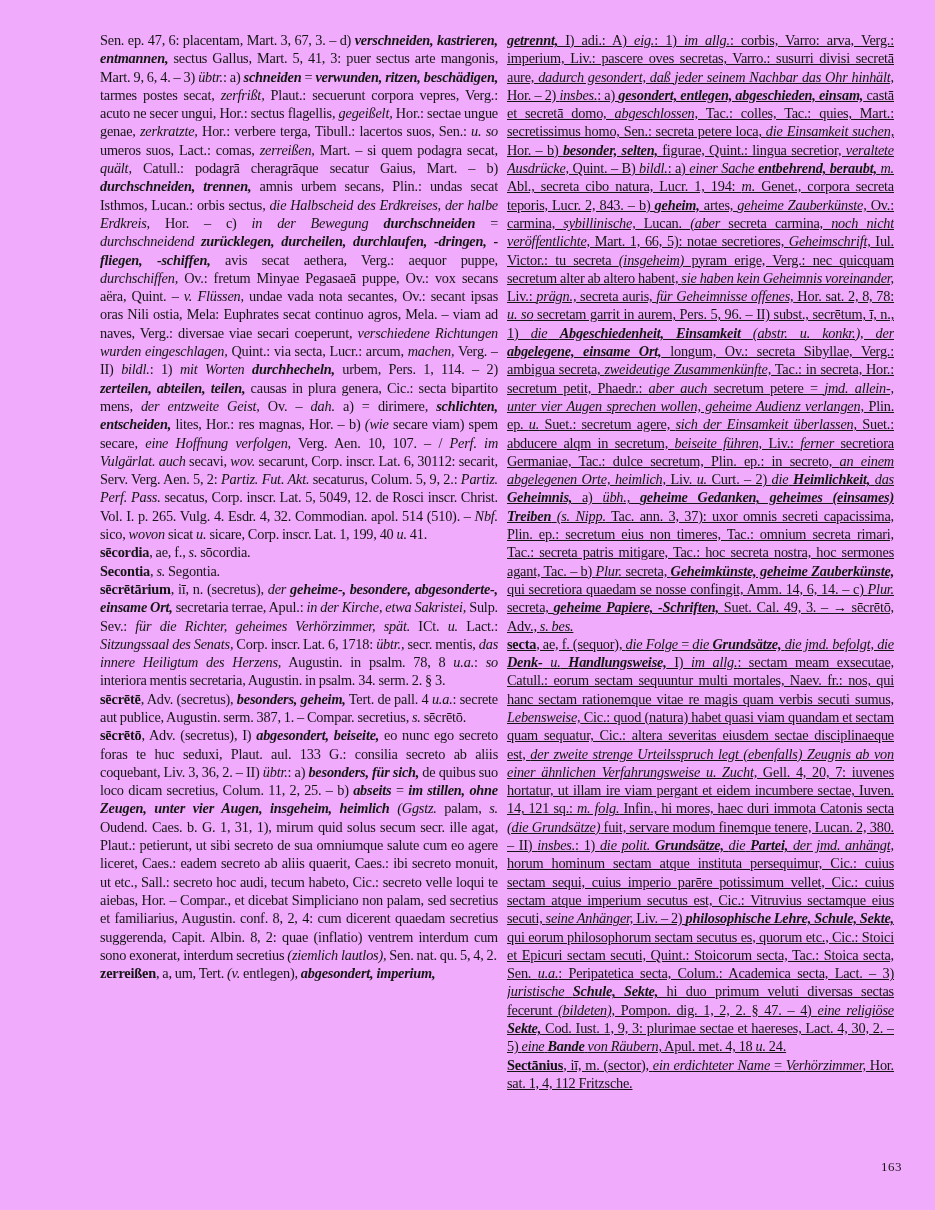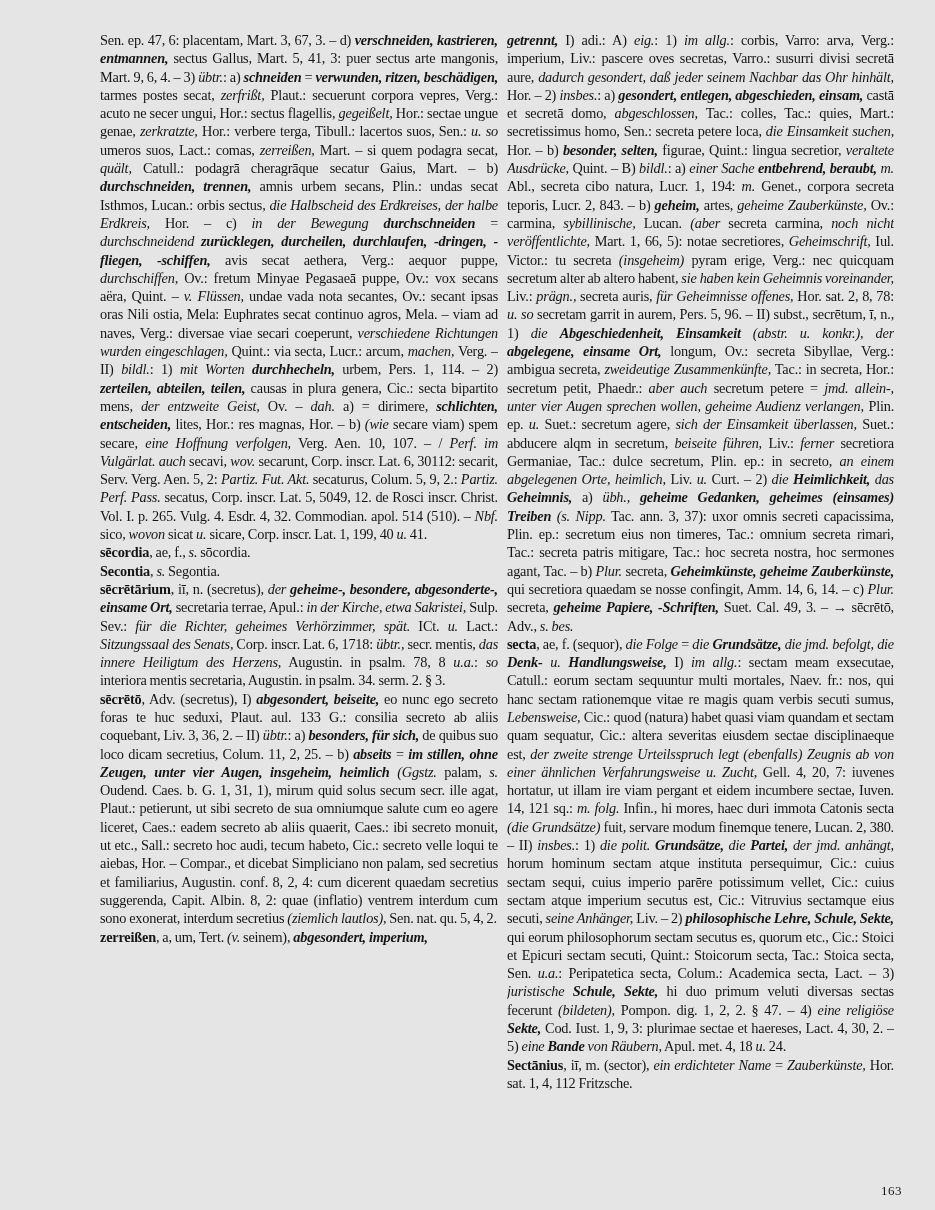--- a/index.html
+++ b/index.html
@@ -4,58 +4,59 @@
 <style>
   html,body{margin:0;padding:0;}
   body{
     width:935px;height:1210px;
     background:#ffffff;
     position:relative;
     overflow:hidden;
     font-family:"Liberation Serif", serif;
     color:#151515;
   }
-  .page{position:absolute;inset:0;background:#e5e5e5;}
+  .page{position:absolute;inset:0;background:#f0abfc;}
   .col{
     position:absolute;
     top:31px;
     height:1160px;
     overflow:hidden;
     text-align:justify;
     font-size:14.3px;
     line-height:18.3px;
     letter-spacing:-0.2px;
     word-spacing:-0.4px;
   }
   .col-left{left:100px;width:398px;}
-  .col-right{left:507px;width:387px;}
+  .col-right{left:507px;width:387px;text-decoration:underline;}
   .para{margin:0;padding:0;}
   .r{font-weight:normal;font-style:normal;}
   .i{font-style:italic;}
   .b{font-weight:bold;}
   .bi{font-weight:bold;font-style:italic;}
   .page-number{
     position:absolute;
     right:33px;
-    bottom:11px;
+    bottom:35px;
     font-size:13px;
     letter-spacing:0.5px;
   }
 </style>
 </head>
 <body>
 
 <div class="page">
   <div class="col col-left">
       <p class="para"><span class="r">Sen. ep. 47, 6: placentam, Mart. 3, 67, 3. – d) </span><span class="bi">verschneiden, kastrieren, entmannen,</span><span class="r"> sectus Gallus, Mart. 5, 41, 3: puer sectus arte mangonis, Mart. 9, 6, 4. – 3) </span><span class="i">übtr.</span><span class="r">: a) </span><span class="bi">schneiden</span><span class="r"> = </span><span class="bi">verwunden, ritzen, beschädigen,</span><span class="r"> tarmes postes secat, </span><span class="i">zerfrißt,</span><span class="r"> Plaut.: secuerunt corpora vepres, Verg.: acuto ne secer ungui, Hor.: sectus flagellis, </span><span class="i">gegeißelt,</span><span class="r"> Hor.: sectae ungue genae, </span><span class="i">zerkratzte,</span><span class="r"> Hor.: verbere terga, Tibull.: lacertos suos, Sen.: </span><span class="i">u. so</span><span class="r"> umeros suos, Lact.: comas, </span><span class="i">zerreißen,</span><span class="r"> Mart. – si quem podagra secat, </span><span class="i">quält,</span><span class="r"> Catull.: podagrā cheragrāque secatur Gaius, Mart. – b) </span><span class="bi">durchschneiden, trennen,</span><span class="r"> amnis urbem secans, Plin.: undas secat Isthmos, Lucan.: orbis sectus, </span><span class="i">die Halbscheid des Erdkreises, der halbe Erdkreis,</span><span class="r"> Hor. – c) </span><span class="i">in der Bewegung</span><span class="r"> </span><span class="bi">durchschneiden</span><span class="r"> = </span><span class="i">durchschneidend</span><span class="r"> </span><span class="bi">zurücklegen, durcheilen, durchlaufen, -dringen, -fliegen, -schiffen,</span><span class="r"> avis secat aethera, Verg.: aequor puppe, </span><span class="i">durchschiffen,</span><span class="r"> Ov.: fretum Minyae Pegasaeā puppe, Ov.: vox secans aëra, Quint. – </span><span class="i">v. Flüssen,</span><span class="r"> undae vada nota secantes, Ov.: secant ipsas oras Nili ostia, Mela: Euphrates secat continuo agros, Mela. – viam ad naves, Verg.: diversae viae secari coeperunt, </span><span class="i">verschiedene Richtungen wurden eingeschlagen,</span><span class="r"> Quint.: via secta, Lucr.: arcum, </span><span class="i">machen,</span><span class="r"> Verg. – II) </span><span class="i">bildl.</span><span class="r">: 1) </span><span class="i">mit Worten</span><span class="r"> </span><span class="bi">durchhecheln,</span><span class="r"> urbem, Pers. 1, 114. – 2) </span><span class="bi">zerteilen, abteilen, teilen,</span><span class="r"> causas in plura genera, Cic.: secta bipartito mens, </span><span class="i">der entzweite Geist,</span><span class="r"> Ov. – </span><span class="i">dah.</span><span class="r"> a) = dirimere, </span><span class="bi">schlichten, entscheiden,</span><span class="r"> lites, Hor.: res magnas, Hor. – b) </span><span class="i">(wie</span><span class="r"> secare viam) spem secare, </span><span class="i">eine Hoffnung verfolgen,</span><span class="r"> Verg. Aen. 10, 107. – / </span><span class="i">Perf. im Vulgärlat. auch</span><span class="r"> secavi, </span><span class="i">wov.</span><span class="r"> secarunt, Corp. inscr. Lat. 6, 30112: secarit, Serv. Verg. Aen. 5, 2: </span><span class="i">Partiz. Fut. Akt.</span><span class="r"> secaturus, Colum. 5, 9, 2.: </span><span class="i">Partiz. Perf. Pass.</span><span class="r"> secatus, Corp. inscr. Lat. 5, 5049, 12. de Rosci inscr. Christ. Vol. I. p. 265. Vulg. 4. Esdr. 4, 32. Commodian. apol. 514 (510). – </span><span class="i">Nbf.</span><span class="r"> sico, </span><span class="i">wovon</span><span class="r"> sicat </span><span class="i">u.</span><span class="r"> sicare, Corp. inscr. Lat. 1, 199, 40 </span><span class="i">u.</span><span class="r"> 41.</span></p>
       <p class="para"><span class="b">sēcordia</span><span class="r">, ae, f., </span><span class="i">s.</span><span class="r"> sōcordia.</span></p>
       <p class="para"><span class="b">Secontia</span><span class="r">, </span><span class="i">s.</span><span class="r"> Segontia.</span></p>
       <p class="para"><span class="b">sēcrētārium</span><span class="r">, iī, n. (secretus), </span><span class="i">der</span><span class="r"> </span><span class="bi">geheime-, besondere, abgesonderte-, einsame Ort,</span><span class="r"> secretaria terrae, Apul.: </span><span class="i">in der Kirche, etwa Sakristei,</span><span class="r"> Sulp. Sev.: </span><span class="i">für die Richter, geheimes Verhörzimmer, spät.</span><span class="r"> ICt. </span><span class="i">u.</span><span class="r"> Lact.: </span><span class="i">Sitzungssaal des Senats,</span><span class="r"> Corp. inscr. Lat. 6, 1718: </span><span class="i">übtr.,</span><span class="r"> secr. mentis, </span><span class="i">das innere Heiligtum des Herzens,</span><span class="r"> Augustin. in psalm. 78, 8 </span><span class="i">u.a.</span><span class="r">: </span><span class="i">so</span><span class="r"> interiora mentis secretaria, Augustin. in psalm. 34. serm. 2. § 3.</span></p>
+      <p class="para"><span class="b">sēcrētē</span><span class="r">, Adv. (secretus), </span><span class="bi">besonders, geheim,</span><span class="r"> Tert. de pall. 4 </span><span class="i">u.a.</span><span class="r">: secrete aut publice, Augustin. serm. 387, 1. – Compar. secretius, </span><span class="i">s.</span><span class="r"> sēcrētō.</span></p>
       <p class="para"><span class="b">sēcrētō</span><span class="r">, Adv. (secretus), I) </span><span class="bi">abgesondert, beiseite,</span><span class="r"> eo nunc ego secreto foras te huc seduxi, Plaut. aul. 133 G.: consilia secreto ab aliis coquebant, Liv. 3, 36, 2. – II) </span><span class="i">übtr.</span><span class="r">: a) </span><span class="bi">besonders, für sich,</span><span class="r"> de quibus suo loco dicam secretius, Colum. 11, 2, 25. – b) </span><span class="bi">abseits</span><span class="r"> = </span><span class="bi">im stillen, ohne Zeugen, unter vier Augen, insgeheim, heimlich</span><span class="r"> </span><span class="i">(Ggstz.</span><span class="r"> palam, </span><span class="i">s.</span><span class="r"> Oudend. Caes. b. G. 1, 31, 1), mirum quid solus secum secr. ille agat, Plaut.: petierunt, ut sibi secreto de sua omniumque salute cum eo agere liceret, Caes.: eadem secreto ab aliis quaerit, Caes.: ibi secreto monuit, ut etc., Sall.: secreto hoc audi, tecum habeto, Cic.: secreto velle loqui te aiebas, Hor. – Compar., et dicebat Simpliciano non palam, sed secretius et familiarius, Augustin. conf. 8, 2, 4: cum dicerent quaedam secretius suggerenda, Capit. Albin. 8, 2: quae (inflatio) ventrem interdum cum sono exonerat, interdum secretius </span><span class="i">(ziemlich lautlos),</span><span class="r"> Sen. nat. qu. 5, 4, 2.</span></p>
-      <p class="para"><span class="b">zerreißen</span><span class="r">, a, um, Tert. </span><span class="i">(v.</span><span class="r"> seinem), </span><span class="bi">abgesondert, imperium,</span></p>
+      <p class="para"><span class="b">zerreißen</span><span class="r">, a, um, Tert. </span><span class="i">(v.</span><span class="r"> entlegen), </span><span class="bi">abgesondert, imperium,</span></p>
     </div>
   <div class="col col-right">
       <p class="para"><span class="bi">getrennt,</span><span class="r"> I) adi.: A) </span><span class="i">eig.</span><span class="r">: 1) </span><span class="i">im allg.</span><span class="r">: corbis, Varro: arva, Verg.: imperium, Liv.: pascere oves secretas, Varro.: susurri divisi secretā aure, </span><span class="i">dadurch gesondert, daß jeder seinem Nachbar das Ohr hinhält,</span><span class="r"> Hor. – 2) </span><span class="i">insbes.</span><span class="r">: a) </span><span class="bi">gesondert, entlegen, abgeschieden, einsam,</span><span class="r"> castā et secretā domo, </span><span class="i">abgeschlossen,</span><span class="r"> Tac.: colles, Tac.: quies, Mart.: secretissimus homo, Sen.: secreta petere loca, </span><span class="i">die Einsamkeit suchen,</span><span class="r"> Hor. – b) </span><span class="bi">besonder, selten,</span><span class="r"> figurae, Quint.: lingua secretior, </span><span class="i">veraltete Ausdrücke,</span><span class="r"> Quint. – B) </span><span class="i">bildl.</span><span class="r">: a) </span><span class="i">einer Sache</span><span class="r"> </span><span class="bi">entbehrend, beraubt,</span><span class="r"> </span><span class="i">m.</span><span class="r"> Abl., secreta cibo natura, Lucr. 1, 194: </span><span class="i">m.</span><span class="r"> Genet., corpora secreta teporis, Lucr. 2, 843. – b) </span><span class="bi">geheim,</span><span class="r"> artes, </span><span class="i">geheime Zauberkünste,</span><span class="r"> Ov.: carmina, </span><span class="i">sybillinische,</span><span class="r"> Lucan. </span><span class="i">(aber</span><span class="r"> secreta carmina, </span><span class="i">noch nicht veröffentlichte,</span><span class="r"> Mart. 1, 66, 5): notae secretiores, </span><span class="i">Geheimschrift,</span><span class="r"> Iul. Victor.: tu secreta </span><span class="i">(insgeheim)</span><span class="r"> pyram erige, Verg.: nec quicquam secretum alter ab altero habent, </span><span class="i">sie haben kein Geheimnis voreinander,</span><span class="r"> Liv.: </span><span class="i">prägn.,</span><span class="r"> secreta auris, </span><span class="i">für Geheimnisse offenes,</span><span class="r"> Hor. sat. 2, 8, 78: </span><span class="i">u. so</span><span class="r"> secretam garrit in aurem, Pers. 5, 96. – II) subst., secrētum, ī, n., 1) </span><span class="i">die</span><span class="r"> </span><span class="bi">Abgeschiedenheit, Einsamkeit</span><span class="r"> </span><span class="i">(abstr. u. konkr.), der</span><span class="r"> </span><span class="bi">abgelegene, einsame Ort,</span><span class="r"> longum, Ov.: secreta Sibyllae, Verg.: ambigua secreta, </span><span class="i">zweideutige Zusammenkünfte,</span><span class="r"> Tac.: in secreta, Hor.: secretum petit, Phaedr.: </span><span class="i">aber auch</span><span class="r"> secretum petere = </span><span class="i">jmd. allein-, unter vier Augen sprechen wollen, geheime Audienz verlangen,</span><span class="r"> Plin. ep. </span><span class="i">u.</span><span class="r"> Suet.: secretum agere, </span><span class="i">sich der Einsamkeit überlassen,</span><span class="r"> Suet.: abducere alqm in secretum, </span><span class="i">beiseite führen,</span><span class="r"> Liv.: </span><span class="i">ferner</span><span class="r"> secretiora Germaniae, Tac.: dulce secretum, Plin. ep.: in secreto, </span><span class="i">an einem abgelegenen Orte, heimlich,</span><span class="r"> Liv. </span><span class="i">u.</span><span class="r"> Curt. – 2) </span><span class="i">die</span><span class="r"> </span><span class="bi">Heimlichkeit,</span><span class="r"> </span><span class="i">das</span><span class="r"> </span><span class="bi">Geheimnis,</span><span class="r"> a) </span><span class="i">übh.,</span><span class="r"> </span><span class="bi">geheime Gedanken, geheimes (einsames) Treiben</span><span class="r"> </span><span class="i">(s. Nipp.</span><span class="r"> Tac. ann. 3, 37): uxor omnis secreti capacissima, Plin. ep.: secretum eius non timeres, Tac.: omnium secreta rimari, Tac.: secreta patris mitigare, Tac.: hoc secreta nostra, hoc sermones agant, Tac. – b) </span><span class="i">Plur.</span><span class="r"> secreta, </span><span class="bi">Geheimkünste, geheime Zauberkünste,</span><span class="r"> qui secretiora quaedam se nosse confingit, Amm. 14, 6, 14. – c) </span><span class="i">Plur.</span><span class="r"> secreta, </span><span class="bi">geheime Papiere, -Schriften,</span><span class="r"> Suet. Cal. 49, 3. – → sēcrētō, Adv., </span><span class="i">s. bes.</span></p>
       <p class="para"><span class="b">secta</span><span class="r">, ae, f. (sequor), </span><span class="i">die Folge</span><span class="r"> = </span><span class="i">die</span><span class="r"> </span><span class="bi">Grundsätze,</span><span class="r"> </span><span class="i">die jmd. befolgt, die</span><span class="r"> </span><span class="bi">Denk-</span><span class="r"> </span><span class="i">u.</span><span class="r"> </span><span class="bi">Handlungsweise,</span><span class="r"> I) </span><span class="i">im allg.</span><span class="r">: sectam meam exsecutae, Catull.: eorum sectam sequuntur multi mortales, Naev. fr.: nos, qui hanc sectam rationemque vitae re magis quam verbis secuti sumus, </span><span class="i">Lebensweise,</span><span class="r"> Cic.: quod (natura) habet quasi viam quandam et sectam quam sequatur, Cic.: altera severitas eiusdem sectae disciplinaeque est, </span><span class="i">der zweite strenge Urteilsspruch legt (ebenfalls) Zeugnis ab von einer ähnlichen Verfahrungsweise u. Zucht,</span><span class="r"> Gell. 4, 20, 7: iuvenes hortatur, ut illam ire viam pergant et eidem incumbere sectae, Iuven. 14, 121 sq.: </span><span class="i">m. folg.</span><span class="r"> Infin., hi mores, haec duri immota Catonis secta </span><span class="i">(die Grundsätze)</span><span class="r"> fuit, servare modum finemque tenere, Lucan. 2, 380. – II) </span><span class="i">insbes.</span><span class="r">: 1) </span><span class="i">die polit.</span><span class="r"> </span><span class="bi">Grundsätze,</span><span class="r"> </span><span class="i">die</span><span class="r"> </span><span class="bi">Partei,</span><span class="r"> </span><span class="i">der jmd. anhängt,</span><span class="r"> horum hominum sectam atque instituta persequimur, Cic.: cuius sectam sequi, cuius imperio parēre potissimum vellet, Cic.: cuius sectam atque imperium secutus est, Cic.: Vitruvius sectamque eius secuti, </span><span class="i">seine Anhänger,</span><span class="r"> Liv. – 2) </span><span class="bi">philosophische Lehre, Schule, Sekte,</span><span class="r"> qui eorum philosophorum sectam secutus es, quorum etc., Cic.: Stoici et Epicuri sectam secuti, Quint.: Stoicorum secta, Tac.: Stoica secta, Sen. </span><span class="i">u.a.</span><span class="r">: Peripatetica secta, Colum.: Academica secta, Lact. – 3) </span><span class="i">juristische</span><span class="r"> </span><span class="bi">Schule, Sekte,</span><span class="r"> hi duo primum veluti diversas sectas fecerunt </span><span class="i">(bildeten),</span><span class="r"> Pompon. dig. 1, 2, 2. § 47. – 4) </span><span class="i">eine religiöse</span><span class="r"> </span><span class="bi">Sekte,</span><span class="r"> Cod. Iust. 1, 9, 3: plurimae sectae et haereses, Lact. 4, 30, 2. – 5) </span><span class="i">eine</span><span class="r"> </span><span class="bi">Bande</span><span class="r"> </span><span class="i">von Räubern,</span><span class="r"> Apul. met. 4, 18 </span><span class="i">u.</span><span class="r"> 24.</span></p>
-      <p class="para"><span class="b">Sectānius</span><span class="r">, iī, m. (sector), </span><span class="i">ein erdichteter Name</span><span class="r"> = </span><span class="i">Zauberkünste,</span><span class="r"> Hor. sat. 1, 4, 112 Fritzsche.</span></p>
+      <p class="para"><span class="b">Sectānius</span><span class="r">, iī, m. (sector), </span><span class="i">ein erdichteter Name</span><span class="r"> = </span><span class="i">Verhörzimmer,</span><span class="r"> Hor. sat. 1, 4, 112 Fritzsche.</span></p>
     </div>
   <div class="page-number">163</div>
 </div>
 
 </body></html>

